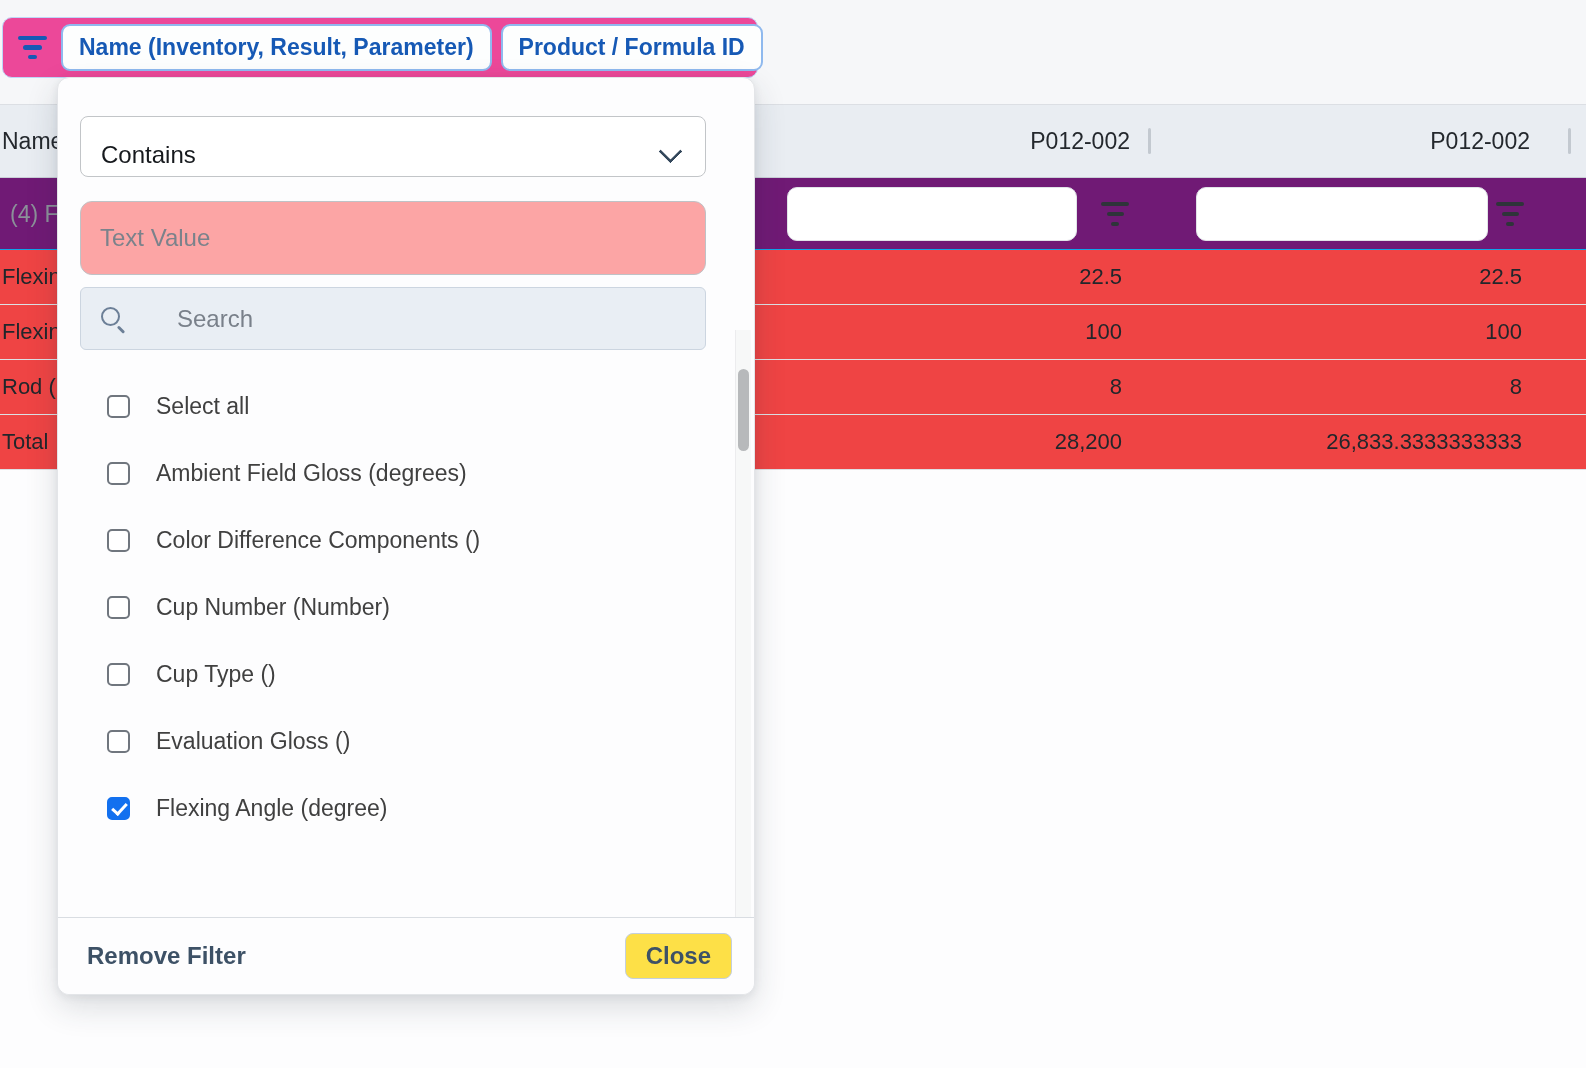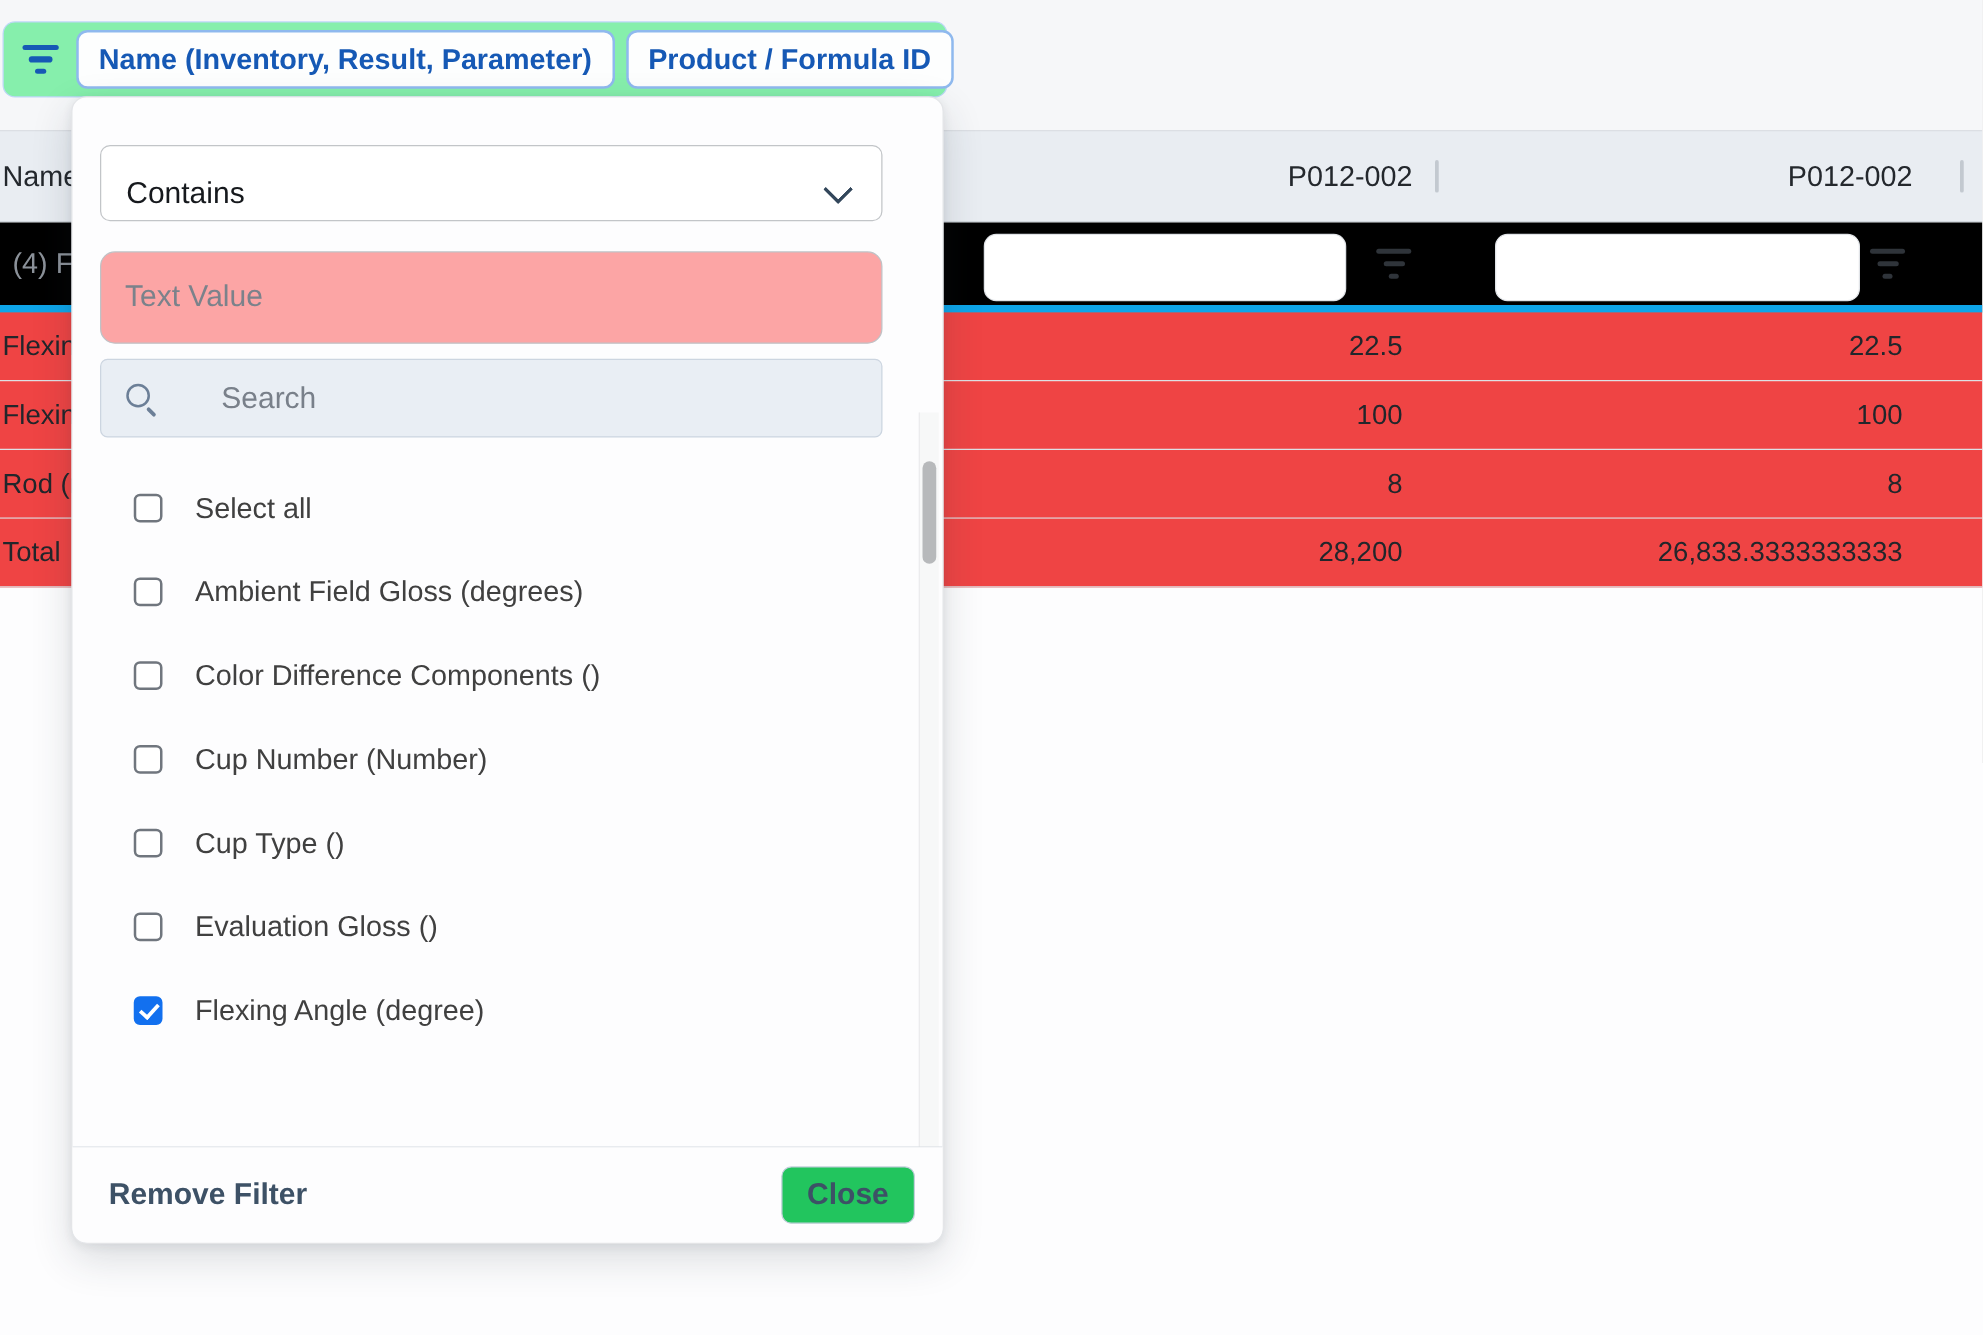--- a/index.html
+++ b/index.html
@@ -9,42 +9,42 @@
 
   
   .table{position:absolute;left:0;top:104px;width:1586px;}
   .thead{position:relative;height:74px;background:#e9edf2;border-top:1px solid #dcdfe4;border-bottom:1px solid #c9cfd6;box-sizing:border-box;}
   .h-left{position:absolute;left:2px;top:50%;transform:translateY(-50%);font-size:23px;color:#24282d;white-space:nowrap;}
   .h-col{position:absolute;top:50%;transform:translateY(-50%);font-size:23px;color:#24282d;white-space:nowrap;}
   .c1{right:456px;}.c2{right:56px;}
   .tick{position:absolute;top:50%;transform:translateY(-50%);width:3px;height:26px;background:#c3c9d0;border-radius:2px;}
   .t1{left:1148px;}.t2{left:1568px;}
 
-  .tfilter{position:relative;height:72px;background:#000000;border-bottom:6px solid #0ea5e9;box-sizing:border-box;}
+  .tfilter{position:relative;height:72px;background:#701a75;border-bottom:1px solid #0ea5e9;box-sizing:border-box;}
   .f-left{position:absolute;left:10px;top:50%;transform:translateY(-50%);font-size:23px;color:#8b9199;white-space:nowrap;}
   .f-in{position:absolute;top:9px;height:54px;background:#fff;border:1px solid #e0e3e7;border-radius:10px;
         outline:none;font-size:22px;padding:0 14px;box-sizing:border-box;font-family:inherit;color:#22262b;}
   .in1{left:787px;width:290px;}
   .in2{left:1196px;width:292px;}
 
   .funnel{display:inline-flex;flex-direction:column;align-items:center;}
   .funnel i{display:block;background:currentColor;border-radius:2px;}
   .funnel.dark{position:absolute;top:50%;transform:translateY(-50%);color:#2f343a;gap:6px;}
   .funnel.dark i:nth-child(1){width:28px;height:4px;}
   .funnel.dark i:nth-child(2){width:17px;height:4px;}
   .funnel.dark i:nth-child(3){width:8px;height:4px;}
   .fi1{left:1101px;}.fi2{left:1496px;}
 
   .trow{position:relative;height:55px;background:#ef4444;border-bottom:1px solid #dde0e4;box-sizing:border-box;}
   .r-label{position:absolute;left:2px;top:50%;transform:translateY(-50%);font-size:22px;color:#22262b;white-space:nowrap;}
   .r-val{position:absolute;top:50%;transform:translateY(-50%);font-size:22px;color:#22262b;white-space:nowrap;}
   .v1{right:464px;}.v2{right:64px;}
 
   
-  .toolbar{position:absolute;left:2px;top:17px;width:756px;height:61px;background:#86efac;
+  .toolbar{position:absolute;left:2px;top:17px;width:756px;height:61px;background:#ec4899;
            border:1px solid #bed7f7;border-radius:10px;box-sizing:border-box;
            display:flex;align-items:center;padding-left:15px;}
   .tb-icon{background:transparent;border:none;padding:0 14px 0 0;cursor:pointer;display:flex;align-items:center;}
   .funnel.blue{color:#1659b5;gap:5px;}
   .funnel.blue i{border-radius:3px;}
   .funnel.blue i:nth-child(1){width:29px;height:4.5px;}
   .funnel.blue i:nth-child(2){width:19px;height:4.5px;}
   .funnel.blue i:nth-child(3){width:9px;height:4.5px;}
   .chip{height:47px;background:#fdfefe;border:2px solid #8fb9ee;border-radius:9px;color:#1659b5;
         font-weight:bold;font-size:23px;padding:0 16px;font-family:inherit;display:flex;align-items:center;
@@ -83,21 +83,21 @@
                      border:solid #fff;border-width:0 3px 3px 0;transform:rotate(42deg);}
   .opt-label{margin-left:26px;font-size:23px;color:#404040;white-space:nowrap;}
 
   .sb-track{position:absolute;right:3px;top:252px;width:15px;height:589px;background:#f7f8f8;border-left:1px solid #ececee;}
   .sb-thumb{position:absolute;left:2px;top:39px;width:11px;height:82px;background:#b7b9bb;border-radius:6px;cursor:pointer;}
 
   .pfoot{position:absolute;left:0;bottom:0;width:100%;height:77px;border-top:1px solid #d9dde2;
          display:flex;align-items:center;justify-content:space-between;
          padding:0 22px 0 29px;box-sizing:border-box;background:#fdfdfe;border-radius:0 0 12px 12px;}
   .remove{font-size:24px;font-weight:bold;color:#3d5166;cursor:pointer;text-decoration:none;}
-  .close{height:46px;padding:0 20px;background:#22c55e;border:1px solid #c4cfdc;border-radius:8px;
+  .close{height:46px;padding:0 20px;background:#fde047;border:1px solid #c4cfdc;border-radius:8px;
          font-size:24px;font-weight:bold;color:#3d5166;font-family:inherit;cursor:pointer;}
 </style>
 </head>
 <body>
 
 <div class="page">
   <div class="topstrip"></div>
 
   <div class="table">
     <div class="thead">

